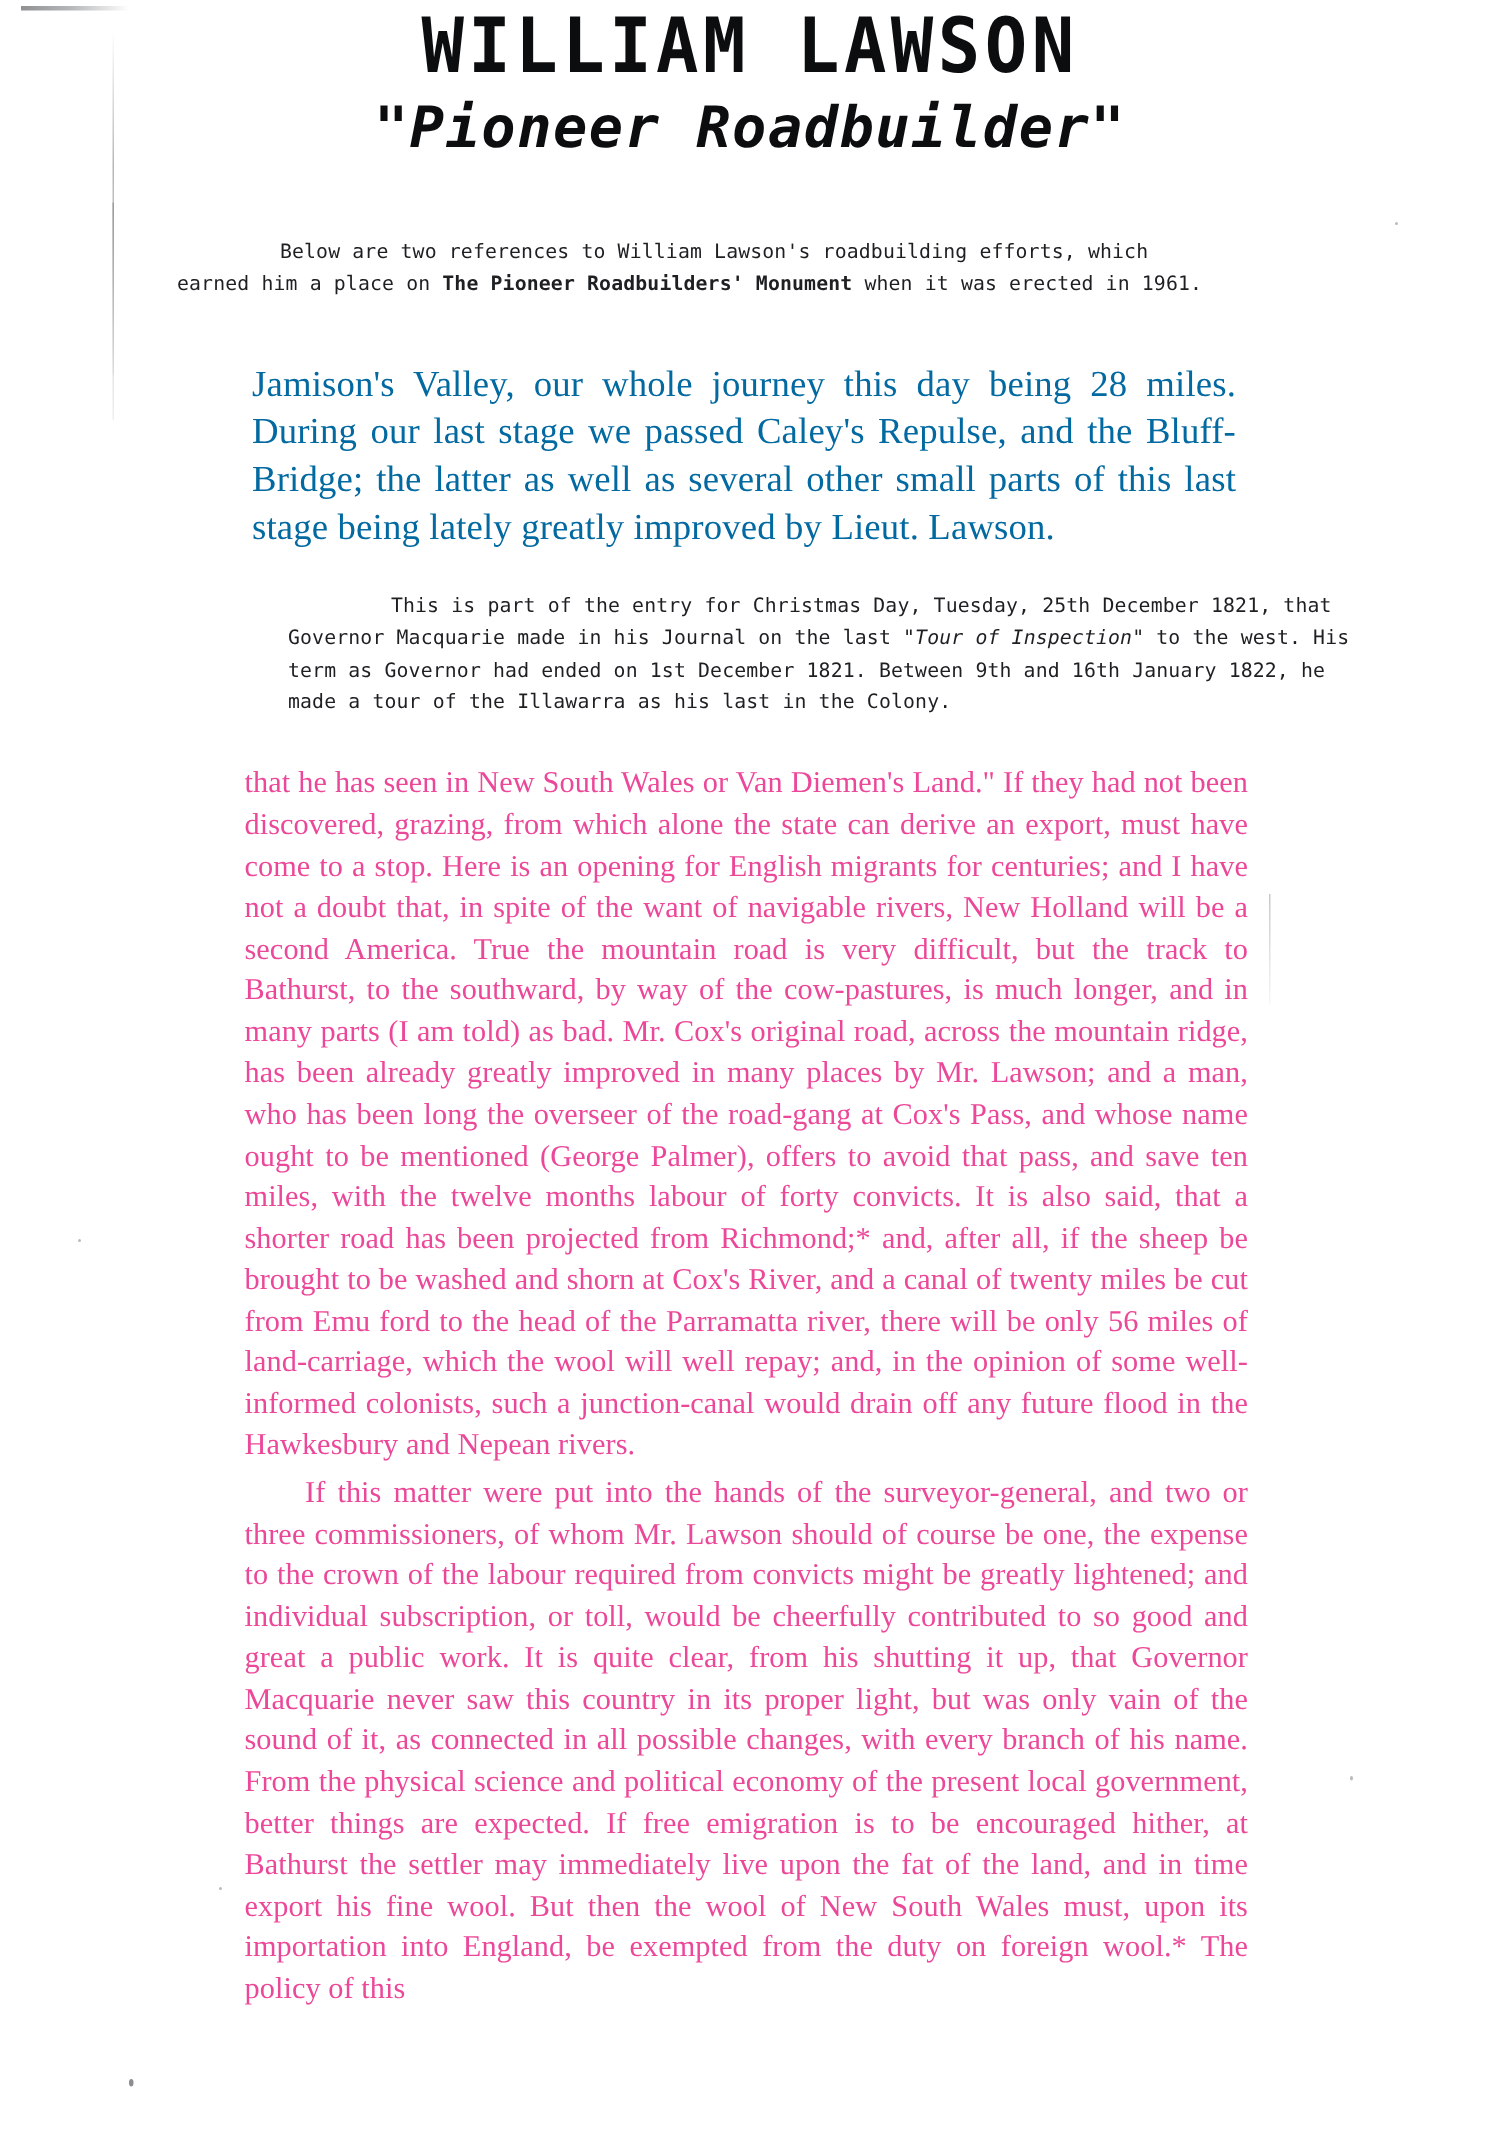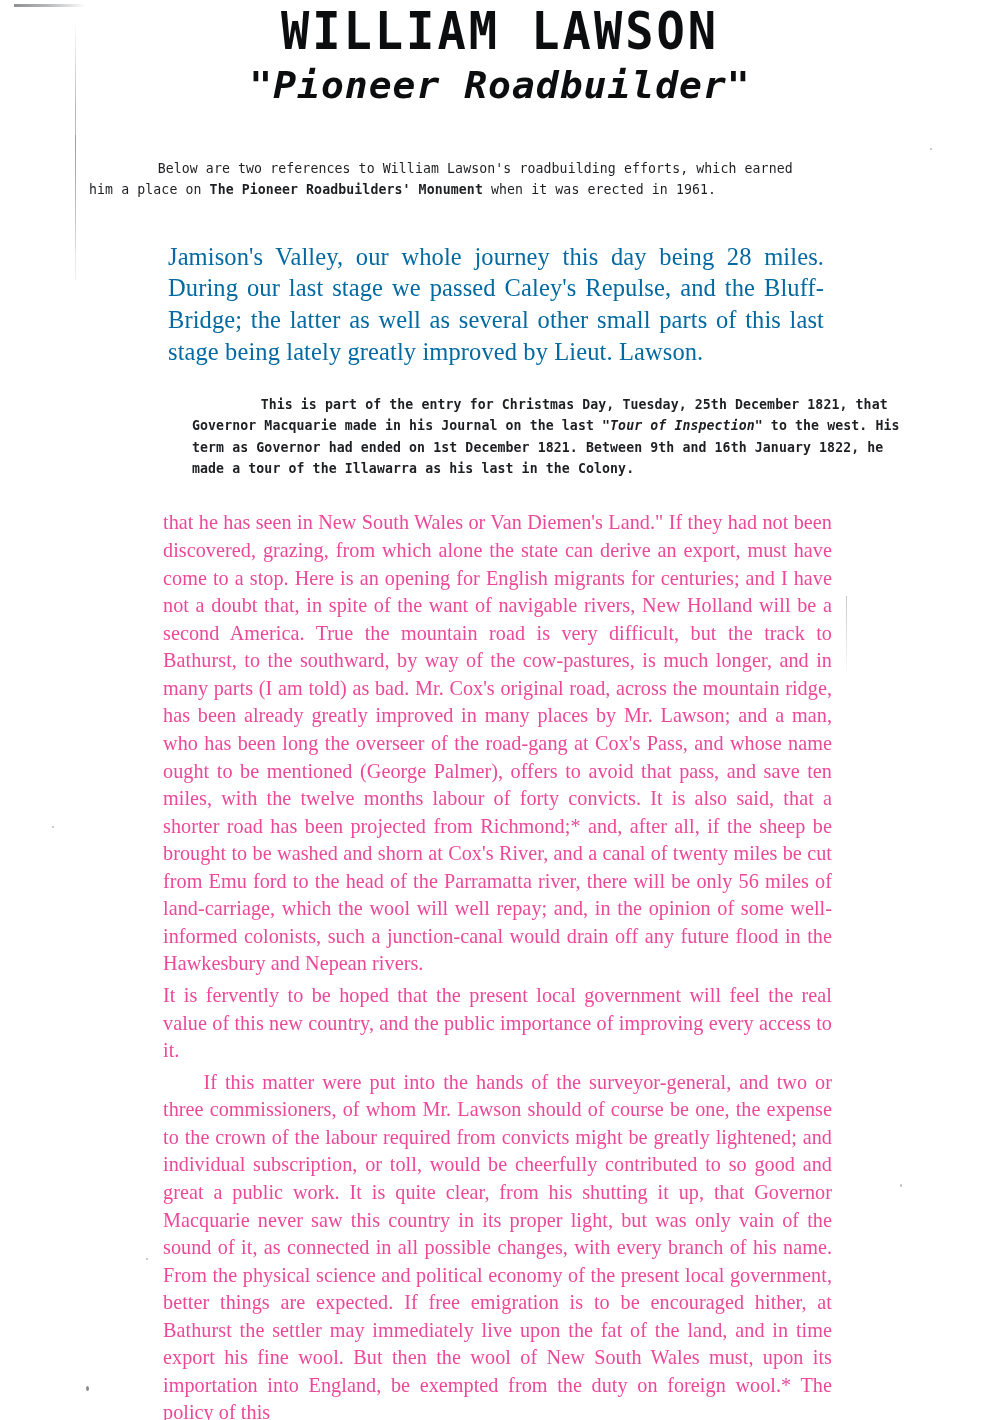--- a/index.html
+++ b/index.html
@@ -113,28 +113,27 @@
     color: #1d1f22;
     letter-spacing: .1px;
     text-align: left;
   }
   .note .ind { display: inline-block; width: 5.2em; }
   .note b { font-weight: 700; }
   .note i { font-style: italic; }
 
   .note-intro {
     margin: 52px 16px 0 0;
-    padding-left: 89px;
+    padding-left: 118px;
     padding-right: 176px;
   }
   .note-mid {
     margin: 26px 0 0 0;
     padding-left: 192px;
     padding-right: 80px;
-    font-weight: bold;
   }
 
   
   .quote-large {
     margin: 40px 0 0 0;
     padding-left: 168px;
     padding-right: 176px;
     font-size: 24.5px;
     line-height: 1.30;
     text-align: justify;
@@ -188,17 +187,16 @@
   </div>
 
   <div class="quote-large">Jamison's Valley, our whole journey this day being 28 miles. During our last stage we passed Caley's Repulse, and the Bluff-Bridge; the latter as well as several other small parts of this last stage being lately greatly improved by Lieut. Lawson.</div>
 
   <div class="note note-mid">
     <span class="ind"></span><span>This is part of the entry for Christmas Day, Tuesday, 25th December 1821, that Governor Macquarie made in his Journal on the last </span><i>"Tour of Inspection"</i><span> to the west. His term as Governor had ended on 1st December 1821. Between 9th and 16th January 1822, he made a tour of the Illawarra as his last in the Colony.</span>
   </div>
 
   <div class="body-block">
     <p>that he has seen in New South Wales or Van Diemen's Land." If they had not been discovered, grazing, from which alone the state can derive an export, must have come to a stop. Here is an opening for English migrants for centuries; and I have not a doubt that, in spite of the want of navigable rivers, New Holland will be a second America. True the mountain road is very difficult, but the track to Bathurst, to the southward, by way of the cow-pastures, is much longer, and in many parts (I am told) as bad. Mr. Cox's original road, across the mountain ridge, has been already greatly improved in many places by Mr. Lawson; and a man, who has been long the overseer of the road-gang at Cox's Pass, and whose name ought to be mentioned (George Palmer), offers to avoid that pass, and save ten miles, with the twelve months labour of forty convicts. It is also said, that a shorter road has been projected from Richmond;* and, after all, if the sheep be brought to be washed and shorn at Cox's River, and a canal of twenty miles be cut from Emu ford to the head of the Parramatta river, there will be only 56 miles of land-carriage, which the wool will well repay; and, in the opinion of some well-informed colonists, such a junction-canal would drain off any future flood in the Hawkesbury and Nepean rivers.</p>
-    <p>It is fervently to be hoped that the present local government will feel the real value of this new country, and the public importance of improving every access to it.</p>
     <p class="indent">If this matter were put into the hands of the surveyor-general, and two or three commissioners, of whom Mr. Lawson should of course be one, the expense to the crown of the labour required from convicts might be greatly lightened; and individual subscription, or toll, would be cheerfully contributed to so good and great a public work. It is quite clear, from his shutting it up, that Governor Macquarie never saw this country in its proper light, but was only vain of the sound of it, as connected in all possible changes, with every branch of his name. From the physical science and political economy of the present local government, better things are expected. If free emigration is to be encouraged hither, at Bathurst the settler may immediately live upon the fat of the land, and in time export his fine wool. But then the wool of New South Wales must, upon its importation into England, be exempted from the duty on foreign wool.* The policy of this</p>
   </div>
 
 </div>
 
 </body></html>

